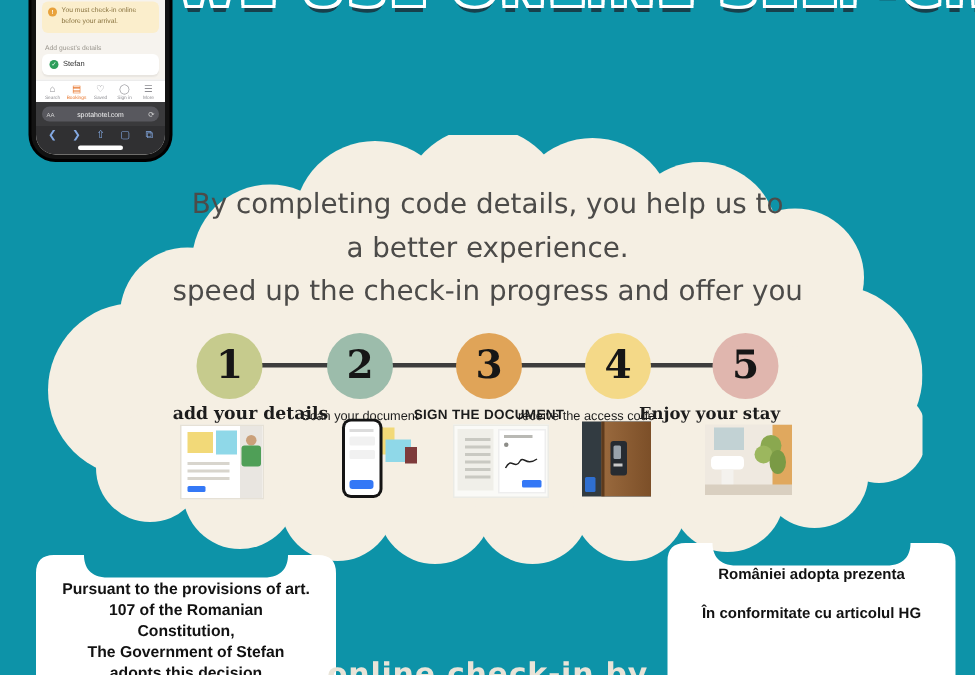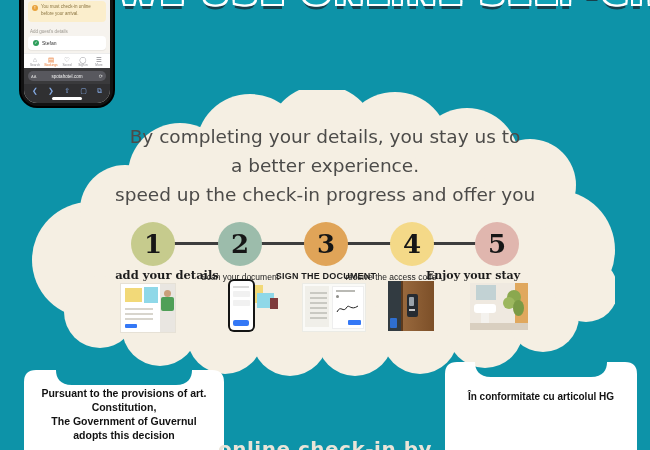--- a/index.html
+++ b/index.html
@@ -201,21 +201,21 @@
     <circle cx="260" cy="248" r="38"></circle>
     <circle cx="325" cy="248" r="38"></circle>
     <circle cx="390" cy="246" r="38"></circle>
     <circle cx="455" cy="240" r="38"></circle>
     <circle cx="513" cy="226" r="36"></circle>
     <circle cx="556" cy="200" r="32"></circle>
   </g>
 </svg>
 
 <div class="cloud-message">
-  <div class="cl">By completing your details, you stay us to</div>
+  <div class="cl">By completing code details, you help us to</div>
   <div class="cl">a better experience.</div>
   <div class="cl">speed up the check-in progress and offer you</div>
 </div>
 
 <div class="step-connector"></div>
 
 <div class="step-circle" style="left: 131px; background-color: rgb(198, 203, 141);">
   <span>1</span>
 </div>
 <div class="step-circle" style="left: 218px; background-color: rgb(156, 188, 171);">
@@ -302,26 +302,28 @@
   <div class="sink"></div>
   <div class="ped"></div>
   <div class="floor"></div>
 </div>
 
 <svg class="bubble-svg" style="left:20px;top:366px" width="208" height="84" viewBox="0 0 208 84">
   <path fill="#ffffff" d="M4,16 Q4,4 16,4 L36,4 C36,12 40,19 52,19 L156,19 C168,19 172,12 172,4 L192,4 Q204,4 204,16 L204,84 L4,84 Z"></path>
 </svg>
 <div class="bubble-text bt-left">
   <div class="b-line">Pursuant to the provisions of art.</div>
+  <div class="b-line">107 of the Romanian</div>
   <div class="b-line">Constitution,</div>
-  <div class="b-line">The Government of Guvernul</div>
+  <div class="b-line">The Government of Stefan</div>
   <div class="b-line">adopts this decision</div>
 </div>
 
 <svg class="bubble-svg" style="left:441px;top:358px" width="200" height="92" viewBox="0 0 200 92">
   <path fill="#ffffff" d="M4,16 Q4,4 16,4 L34,4 C34,12 38,19 50,19 L150,19 C162,19 166,12 166,4 L184,4 Q196,4 196,16 L196,92 L4,92 Z"></path>
 </svg>
 <div class="bubble-text bt-right">
+  <div class="b-line">României adopta prezenta</div>
   <div class="b-line"></div>
   <div class="b-line">În conformitate cu articolul HG</div>
 </div>
 
 <div class="footer-brand">online check-in by</div>
 
 </body></html>

